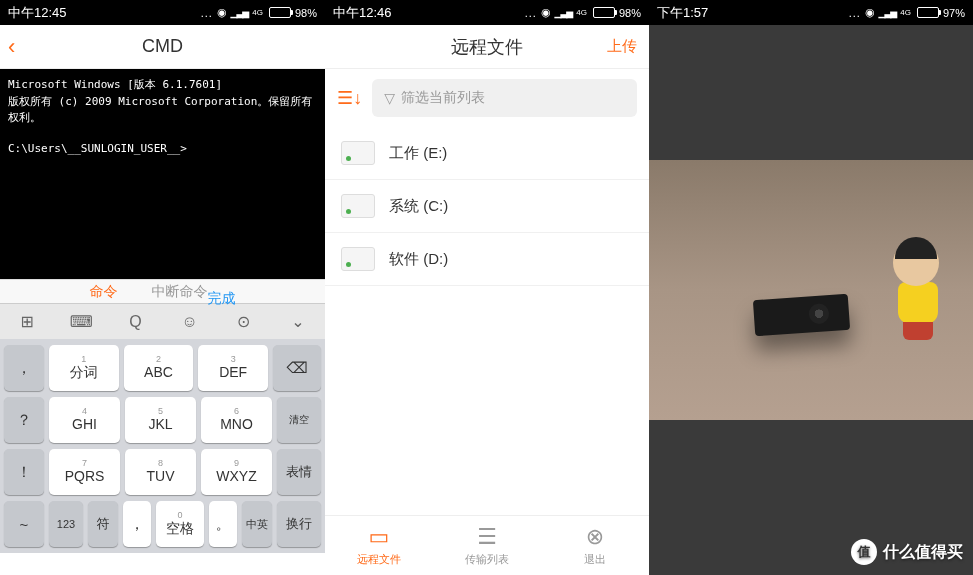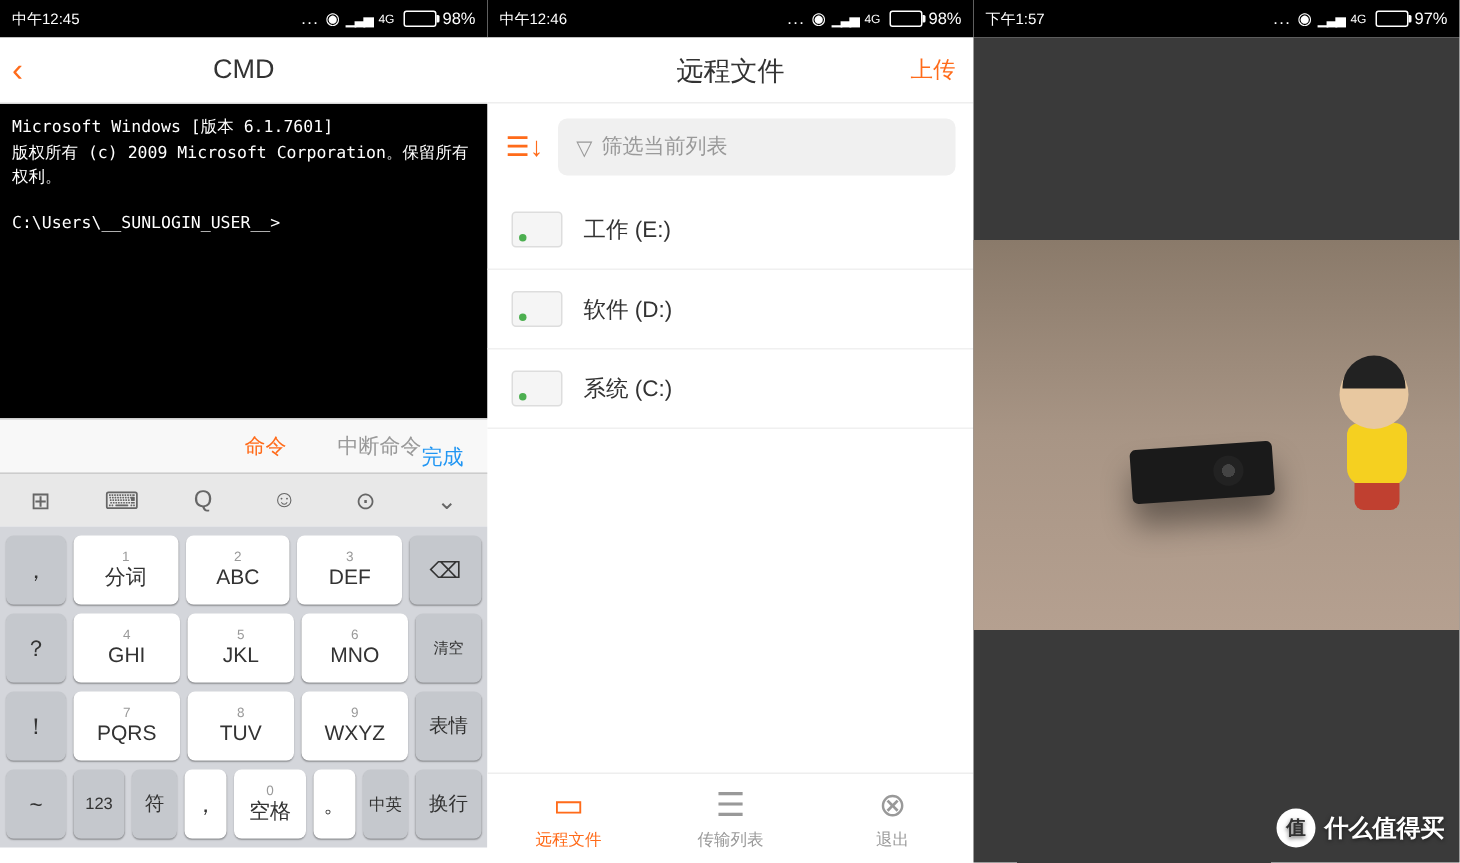--- a/index.html
+++ b/index.html
@@ -3,36 +3,36 @@
   <meta charset="utf-8">
   <style>
     * { margin: 0; padding: 0; box-sizing: border-box; }
     body { font-family: -apple-system, "Helvetica Neue", Arial, sans-serif; background: #fff; width: 973px; height: 575px; overflow: hidden; }
     .container { display: flex; width: 973px; height: 575px; }
     .panel { width: 324px; height: 575px; position: relative; background: #fff; }
     .panel:nth-child(1) { width: 325px; }
     .panel:nth-child(3) { width: 324px; }
     
     .status-bar { height: 25px; background: #000; color: #fff; display: flex; align-items: center; justify-content: space-between; padding: 0 8px; font-size: 12px; }
-    .status-left { font-size: 10px; }
+    .status-left { font-size: 13px; }
     .status-right { display: flex; align-items: center; gap: 4px; font-size: 11px; }
     .battery { display: inline-flex; align-items: center; }
     .battery-icon { width: 22px; height: 11px; border: 1px solid #fff; border-radius: 2px; margin-left: 2px; position: relative; }
     .battery-icon::after { content: ''; position: absolute; right: -3px; top: 2px; width: 2px; height: 5px; background: #fff; border-radius: 0 1px 1px 0; }
     .battery-fill { background: #fff; height: 100%; border-radius: 1px; }
     
     .title-bar { height: 44px; display: flex; align-items: center; justify-content: center; position: relative; background: #fff; border-bottom: 1px solid #eee; }
     .back-btn { position: absolute; left: 8px; color: #ff6b1a; font-size: 22px; }
     .title { font-size: 18px; color: #333; }
     .upload-btn { position: absolute; right: 12px; color: #ff6b1a; font-size: 15px; }
     
     .terminal { background: #000; color: #fff; padding: 8px; font-family: monospace; font-size: 11px; height: 210px; line-height: 1.5; }
     .terminal-line { white-space: pre-wrap; }
     
-    .cmd-bar { height: 36px; display: flex; align-items: center; justify-content: flex-end; padding: 0 16px; background: #f8f8f8; border-top: 1px solid #ddd; }
+    .cmd-bar { height: 24px; display: flex; align-items: center; justify-content: center; padding: 0 16px; background: #f8f8f8; border-top: 1px solid #ddd; }
     .cmd-left { display: flex; gap: 18px; }
     .cmd-item { font-size: 14px; }
     .cmd-active { color: #ff6b1a; }
     .cmd-gray { color: #999; margin-left: 16px; }
     .cmd-done { color: #2196f3; font-size: 14px; margin-top: 14px; }
     
     .kb-toolbar { height: 36px; background: #e8e8e8; display: flex; align-items: center; justify-content: space-around; border-top: 1px solid #ccc; }
     .kb-tool { color: #666; font-size: 16px; width: 40px; text-align: center; }
     
     .keyboard { background: #d4d6db; padding: 6px 4px; }
@@ -238,25 +238,25 @@
         <span>筛选当前列表</span>
       </div>
     </div>
     <div class="file-list">
       <div class="file-item">
         <div class="drive-icon"></div>
         <span class="file-name">工作 (E:)</span>
       </div>
       <div class="file-item">
         <div class="drive-icon"></div>
-        <span class="file-name">软件 (D:)</span>
+        <span class="file-name">系统 (C:)</span>
       </div>
       <div class="file-item">
         <div class="drive-icon"></div>
-        <span class="file-name">系统 (C:)</span>
+        <span class="file-name">软件 (D:)</span>
       </div>
     </div>
     <div class="bottom-nav">
       <div class="nav-item nav-active">
         <span class="nav-icon">▭</span>
         <span class="nav-label">远程文件</span>
       </div>
       <div class="nav-item">
         <span class="nav-icon">☰</span>
         <span class="nav-label">传输列表</span>

